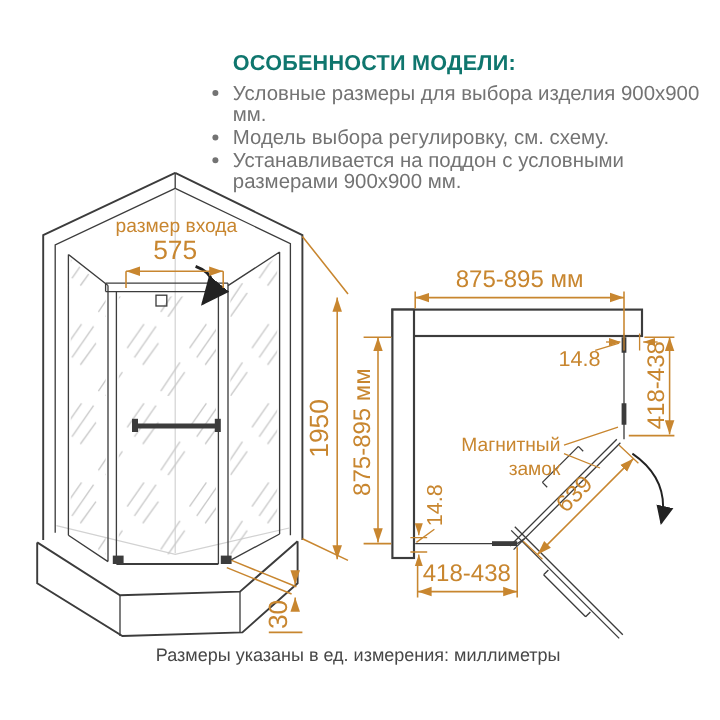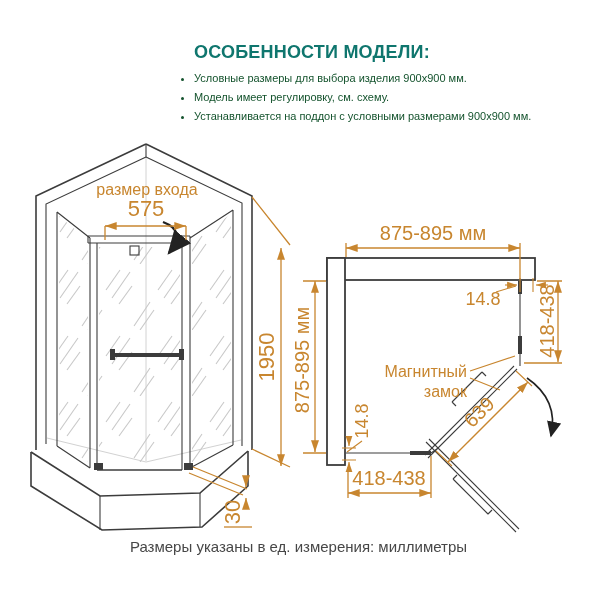--- a/index.html
+++ b/index.html
@@ -1,21 +1,21 @@
 <!DOCTYPE html>
 <html><head>
 <meta charset="utf-8">
 <style>
   html,body{margin:0;padding:0;background:#fff;}
   .stage{position:relative;width:600px;height:600px;background:#ffffff;overflow:hidden;
          font-family:"Liberation Sans",sans-serif;}
   .features{position:absolute;left:176px;top:42px;width:412px;}
   .features h1{margin:0 0 6px 18px;font-size:18px;font-weight:bold;color:#0f766e;letter-spacing:.2px;}
   .features ul{margin:0;padding:0 0 0 18px;list-style:disc outside;width:400px;}
-  .features li{font-size:11px;line-height:18px;color:#14532d;margin-bottom:1px;}
+  .features li{font-size:17px;line-height:18px;color:#737373;margin-bottom:1px;}
   .units{position:absolute;left:0;top:538px;width:597px;text-align:center;}
   .units p{margin:0;font-size:15px;color:#474747;}
   svg text{font-family:"Liberation Sans",sans-serif;fill:#c8862f;}
   .ln{stroke:#3c3c3c;stroke-width:1.6;fill:none;}
   .lnthin{stroke:#3c3c3c;stroke-width:1.1;fill:none;}
   .lnthick{stroke:#3c3c3c;stroke-width:4;fill:none;}
   .wall{stroke:#3c3c3c;stroke-width:1.8;fill:#ffffff;}
   .dim{stroke:#c8862f;stroke-width:1.3;fill:none;}
   .dimthin{stroke:#c8862f;stroke-width:1.1;fill:none;}
   .faint{stroke:#d2d2d2;stroke-width:1;fill:none;}
@@ -23,21 +23,21 @@
 </style>
 </head>
 <body>
 
 <div class="stage">
 
   <div class="features">
     <h1><span>ОСОБЕННОСТИ МОДЕЛИ:</span></h1>
     <ul>
       <li>Условные размеры для выбора изделия 900х900 мм.</li>
-      <li>Модель имеет регулировку, см. схему.</li>
+      <li>Модель выбора регулировку, см. схему.</li>
       <li>Устанавливается на поддон с условными размерами 900х900 мм.</li>
     </ul>
   </div>
 
   <svg width="600" height="600" viewBox="0 0 600 600">
     <defs>
       <marker id="ma" viewBox="0 0 10 10" refX="10" refY="5" markerWidth="9" markerHeight="9" orient="auto-start-reverse">
         <path d="M0,1.6 L10,5 L0,8.4 z" fill="#c8862f"></path>
       </marker>
       <marker id="mb" viewBox="0 0 10 10" refX="9" refY="5" markerWidth="10" markerHeight="10" orient="auto">

